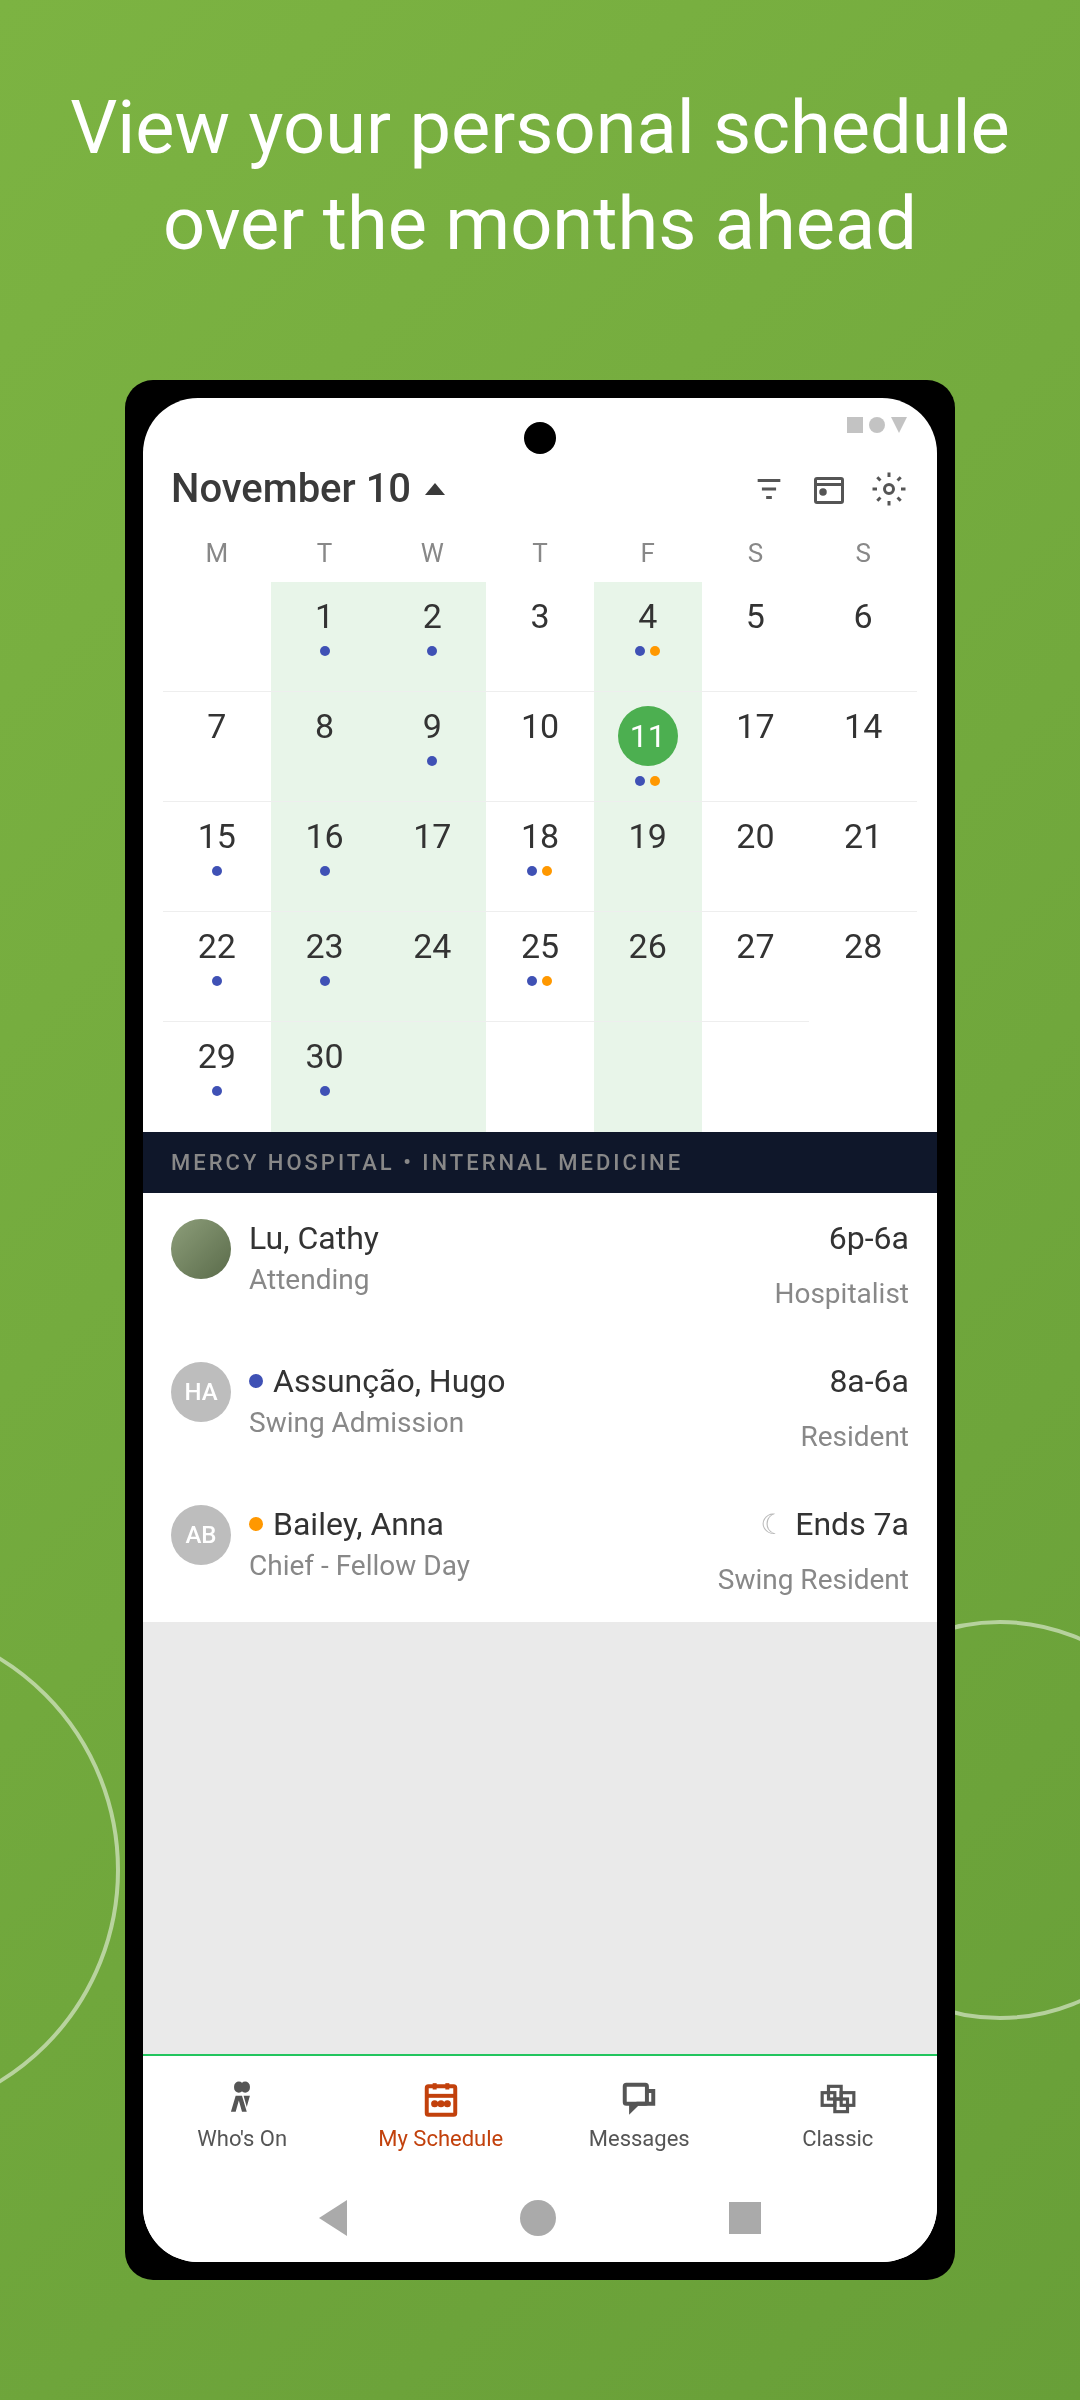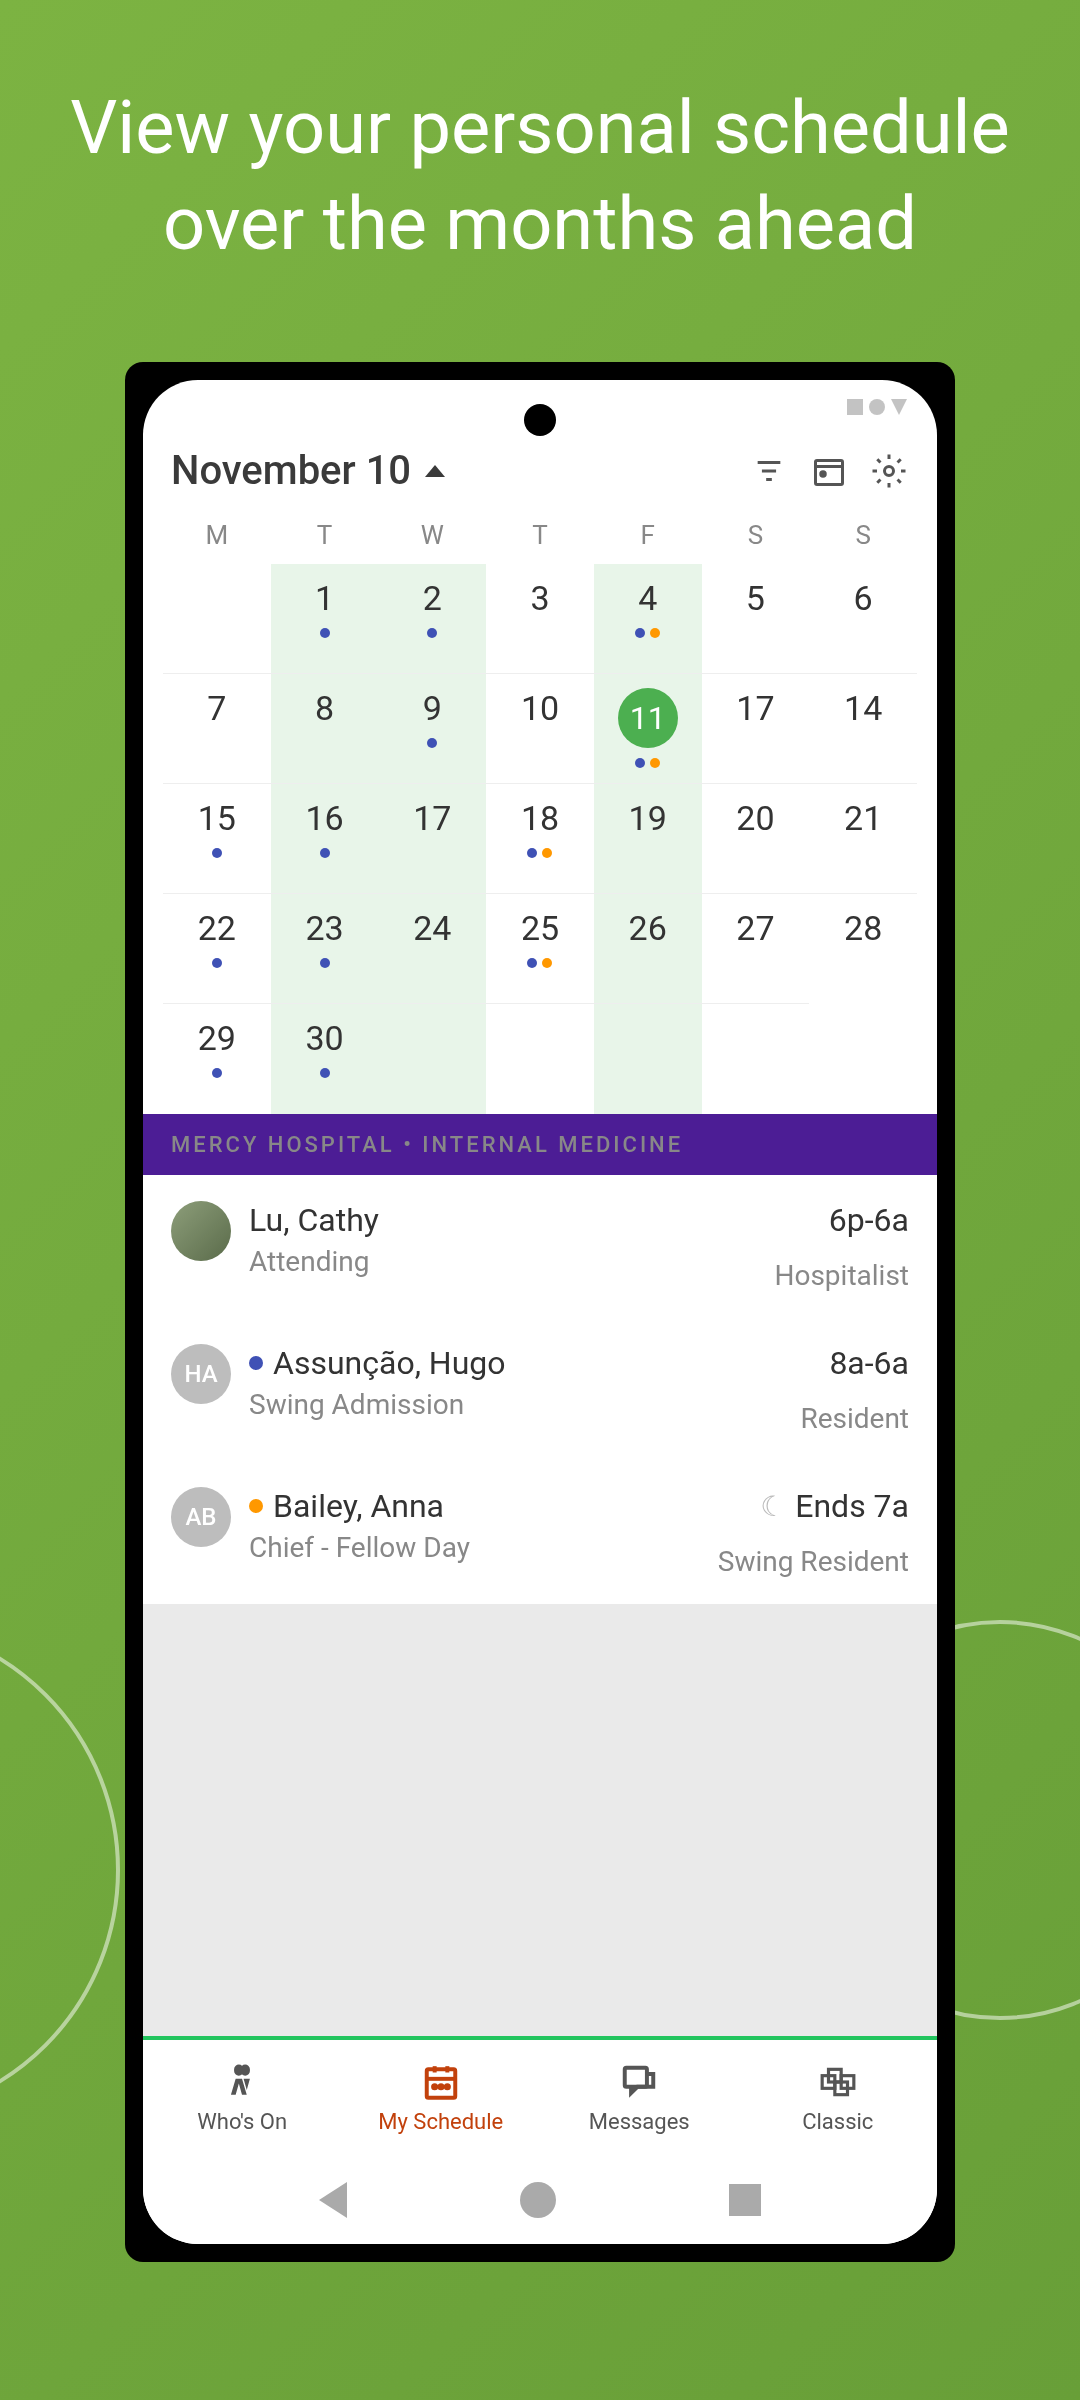--- a/index.html
+++ b/index.html
@@ -1,18 +1,18 @@
 <!DOCTYPE html>
 <html><head>
 <meta charset="utf-8">
 <style>
 *{margin:0;padding:0;box-sizing:border-box;font-family:-apple-system,BlinkMacSystemFont,'Segoe UI',Roboto,sans-serif}
 body{width:1080px;height:2400px;background:linear-gradient(135deg,#7cb342 0%,#689f38 100%);position:relative;overflow:hidden}
 .banner-text{color:#fff;text-align:center;font-size:74px;font-weight:400;padding:80px 40px 60px;line-height:1.3}
-.phone-frame{position:absolute;left:50%;transform:translateX(-50%);top:362px;width:830px;height:1900px;background:#000;border-radius:18px;padding:18px}
+.phone-frame{position:absolute;left:50%;transform:translateX(-50%);top:380px;width:830px;height:1900px;background:#000;border-radius:28px;padding:18px}
 .phone-screen{width:100%;height:100%;background:#fff;border-radius:55px;overflow:hidden;position:relative}
 .camera-notch{position:absolute;top:24px;left:50%;transform:translateX(-50%);width:32px;height:32px;background:#000;border-radius:50%;z-index:10}
 .status-bar{height:45px;display:flex;justify-content:flex-end;align-items:center;padding:8px 30px 0;gap:6px}
 .status-icons{display:flex;gap:6px;opacity:0.35}
 .status-sq{width:16px;height:16px;background:#555}
 .status-ci{width:16px;height:16px;background:#555;border-radius:50%}
 .status-tr{width:0;height:0;border-left:8px solid transparent;border-right:8px solid transparent;border-top:16px solid #555}
 .header{display:flex;align-items:center;padding:22px 28px 18px;gap:20px}
 .header-title{font-size:40px;font-weight:500;color:#3a3a3a;flex:1;display:flex;align-items:center;gap:14px}
 .dropdown-arrow{width:0;height:0;border-left:10px solid transparent;border-right:10px solid transparent;border-bottom:12px solid #3a3a3a}
@@ -25,38 +25,38 @@
 .hc-tw{left:calc(100%/7*1);width:calc(100%/7*2)}
 .hc-f{left:calc(100%/7*4);width:calc(100%/7*1)}
 .cal-cell{height:110px;text-align:center;padding-top:14px;position:relative;z-index:1;border-bottom:1px solid #eee}
 .cal-cell.lastrow{border-bottom:none}
 .day-num{font-size:34px;color:#333;font-weight:400}
 .day-selected{width:60px;height:60px;background:#4caf50;border-radius:50%;color:#fff;display:flex;align-items:center;justify-content:center;margin:0 auto;font-size:32px}
 .dots{display:flex;justify-content:center;gap:5px;margin-top:10px}
 .dot{width:10px;height:10px;border-radius:50%}
 .dot.blue{background:#3f51b5}
 .dot.orange{background:#ff9800}
-.context-bar{background:#4c1d95;padding:18px 28px;font-size:22px;letter-spacing:3px;color:#888;font-weight:500}
+.context-bar{background:#0f172a;padding:18px 28px;font-size:22px;letter-spacing:3px;color:#888;font-weight:500}
 .schedule-list{background:#fff}
 .schedule-item{display:flex;align-items:flex-start;padding:26px 28px;gap:18px}
 .avatar{width:60px;height:60px;border-radius:50%;background:#bdbdbd;color:#fff;display:flex;align-items:center;justify-content:center;font-size:24px;font-weight:500;flex-shrink:0}
 .avatar.photo{background:linear-gradient(135deg,#8d9e7a,#5a6b4a)}
 .item-main{flex:1}
 .item-name{font-size:32px;color:#333;display:flex;align-items:center;gap:10px}
 .color-dot{width:14px;height:14px;border-radius:50%;flex-shrink:0}
 .color-dot.blue{background:#3f51b5}
 .color-dot.orange{background:#ff9800}
 .item-role{font-size:28px;color:#888;margin-top:6px}
 .item-right{text-align:center}
 .item-time{font-size:32px;color:#333;display:flex;align-items:center;justify-content:flex-end;gap:10px}
 .moon-icon{color:#bbb;font-size:28px}
 .item-position{font-size:28px;color:#888;margin-top:20px}
 .list-filler{background:#eaeaea;flex:1}
 .content-area{display:flex;flex-direction:column;height:calc(100% - 45px - 100px - 88px)}
-.bottom-nav{position:absolute;bottom:88px;left:0;right:0;height:120px;background:#fff;display:flex;border-top:4px solid #22c55e}
+.bottom-nav{position:absolute;bottom:88px;left:0;right:0;height:120px;background:#fff;display:flex;border-top:2px solid #22c55e}
 .nav-item{flex:1;display:flex;flex-direction:column;align-items:center;justify-content:center;gap:8px;color:#555;font-size:22px}
 .nav-item.active{color:#c2410c}
 .nav-icon{height:38px;display:flex;align-items:center;justify-content:center}
 .system-nav{position:absolute;bottom:0;left:0;right:0;height:88px;background:#fff;display:flex;align-items:center;justify-content:space-around;padding:0 90px}
 .sys-back{width:0;height:0;border-top:18px solid transparent;border-bottom:18px solid transparent;border-right:28px solid #aaa}
 .sys-home{width:36px;height:36px;background:#aaa;border-radius:50%}
 .sys-recent{width:32px;height:32px;background:#aaa}
 .arc{position:absolute;bottom:380px;right:-120px;width:400px;height:400px;border:4px solid rgba(255,255,255,0.5);border-radius:50%}
 .arc2{position:absolute;bottom:280px;left:-380px;width:500px;height:500px;border:4px solid rgba(255,255,255,0.5);border-radius:50%}
 </style>

